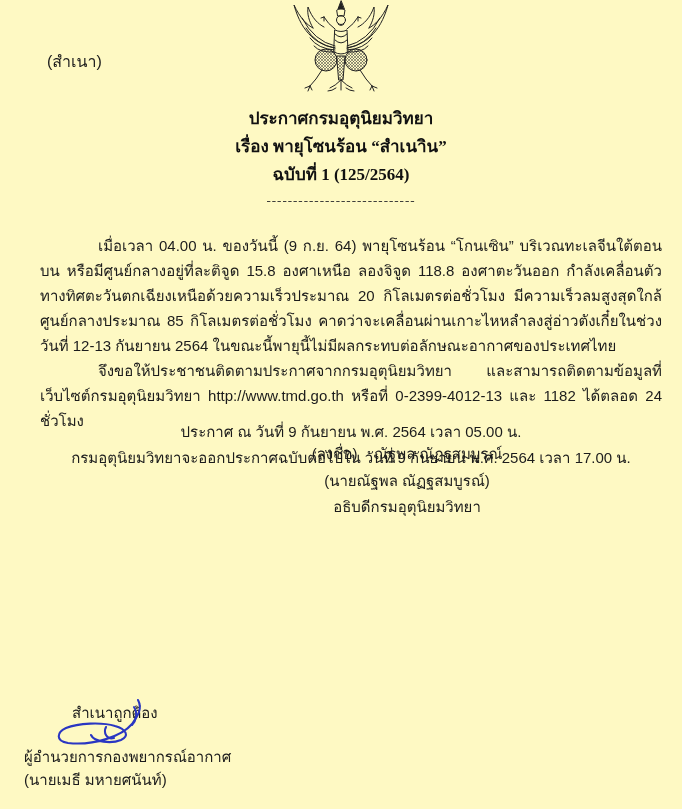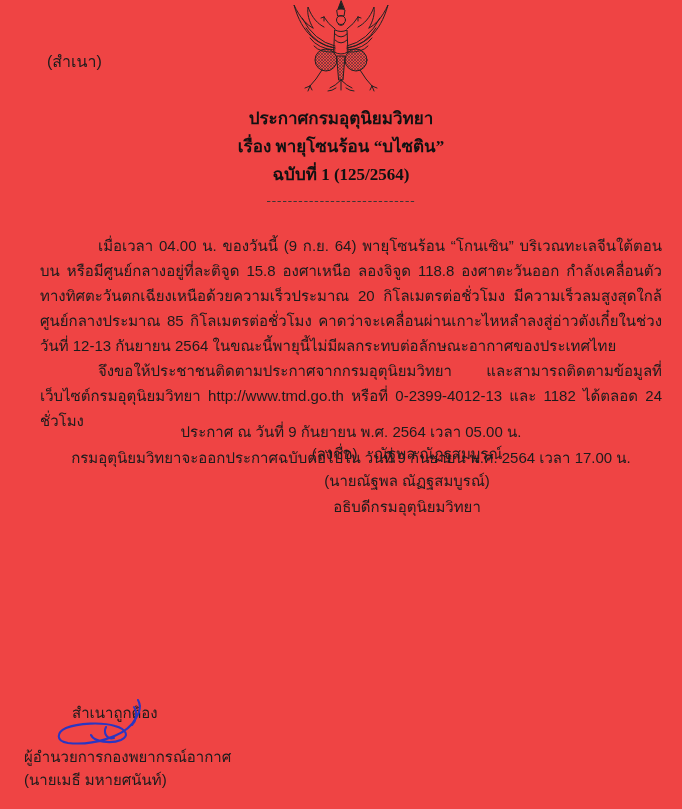--- a/index.html
+++ b/index.html
@@ -1,20 +1,20 @@
 <!DOCTYPE html>
 <html><head>
 <meta charset="utf-8">
 <style>
   html,body{margin:0;padding:0;background:#e8e8e8;}
   .page{
     position:relative;
     width:682px;height:809px;
     margin:0 auto;
-    background:#ef4444;
+    background:#fef9c3;
     font-family:"Liberation Sans","DejaVu Sans",sans-serif;
     color:#1c1c1c;
     overflow:hidden;
   }
   .copy-label{
     position:absolute;left:47px;top:49px;
     font-size:16px;
   }
   .emblem{
     position:absolute;left:50%;top:0;
@@ -106,21 +106,21 @@
       <path d="M61,80 Q55,86 50,88 M61,80 Q67,86 72,88 M61,80 L61,90"></path>
       <path d="M56,88 q-4,3 -8,3 M66,88 q4,3 8,3"></path>
 
       <path d="M42,70 Q36,80 30,86 M30,86 l-5,2 M30,86 l-2,5 M30,86 l2,4"></path>
       <path d="M80,70 Q86,80 92,86 M92,86 l5,2 M92,86 l2,5 M92,86 l-2,4"></path>
     </g>
   </svg>
 
   <div class="title-block">
     <div>ประกาศกรมอุตุนิยมวิทยา</div>
-    <div>เรื่อง พายุโซนร้อน “บไซติน”</div>
+    <div>เรื่อง พายุโซนร้อน “สำเนาิน”</div>
     <div>ฉบับที่ 1 (125/2564)</div>
     <div class="title-divider">----------------------------</div>
   </div>
 
   <div class="body-block">
     <p>เมื่อเวลา 04.00 น. ของวันนี้ (9 ก.ย. 64) พายุโซนร้อน “โกนเซิน” บริเวณทะเลจีนใต้ตอนบน หรือมีศูนย์กลางอยู่ที่ละติจูด 15.8 องศาเหนือ ลองจิจูด 118.8 องศาตะวันออก กำลังเคลื่อนตัวทางทิศตะวันตกเฉียงเหนือด้วยความเร็วประมาณ 20 กิโลเมตรต่อชั่วโมง มีความเร็วลมสูงสุดใกล้ศูนย์กลางประมาณ 85 กิโลเมตรต่อชั่วโมง คาดว่าจะเคลื่อนผ่านเกาะไหหลำลงสู่อ่าวตังเกี๋ยในช่วงวันที่ 12-13 กันยายน 2564 ในขณะนี้พายุนี้ไม่มีผลกระทบต่อลักษณะอากาศของประเทศไทย</p>
     <p>จึงขอให้ประชาชนติดตามประกาศจากกรมอุตุนิยมวิทยา และสามารถติดตามข้อมูลที่เว็บไซต์กรมอุตุนิยมวิทยา http://www.tmd.go.th หรือที่ 0-2399-4012-13 และ 1182 ได้ตลอด 24 ชั่วโมง</p>
   </div>
 
   <div class="issue-block">

